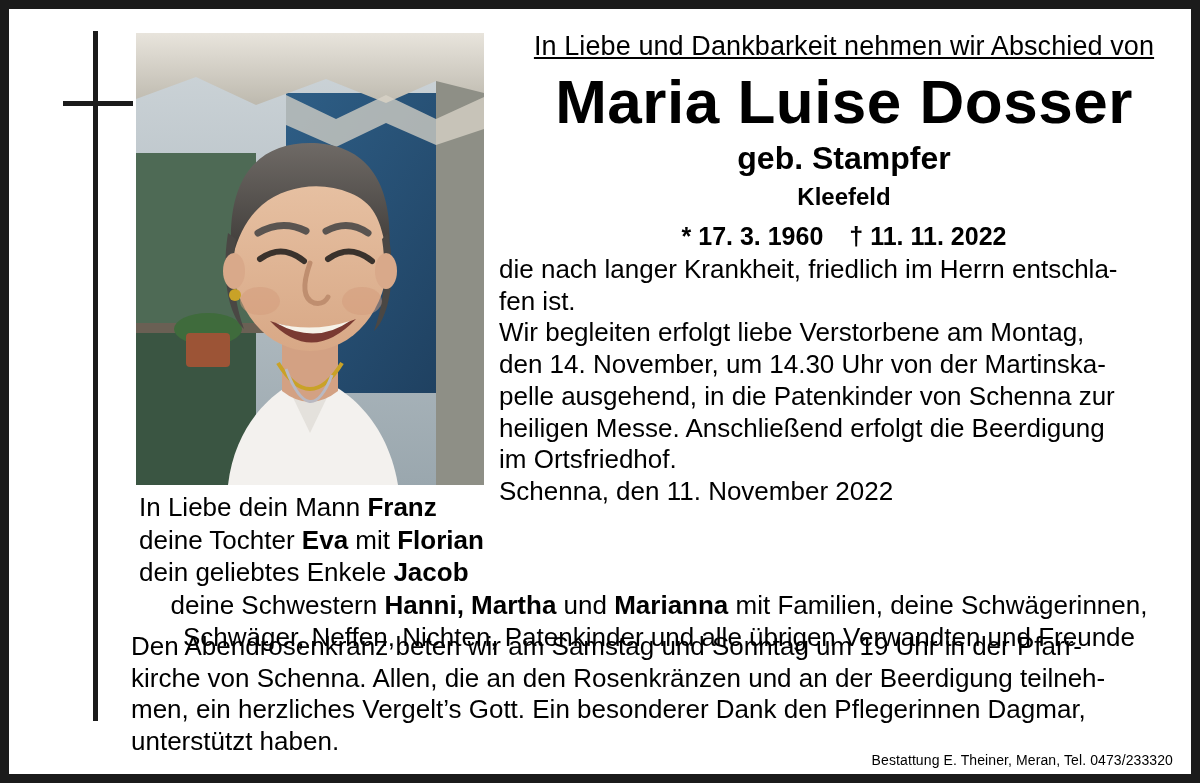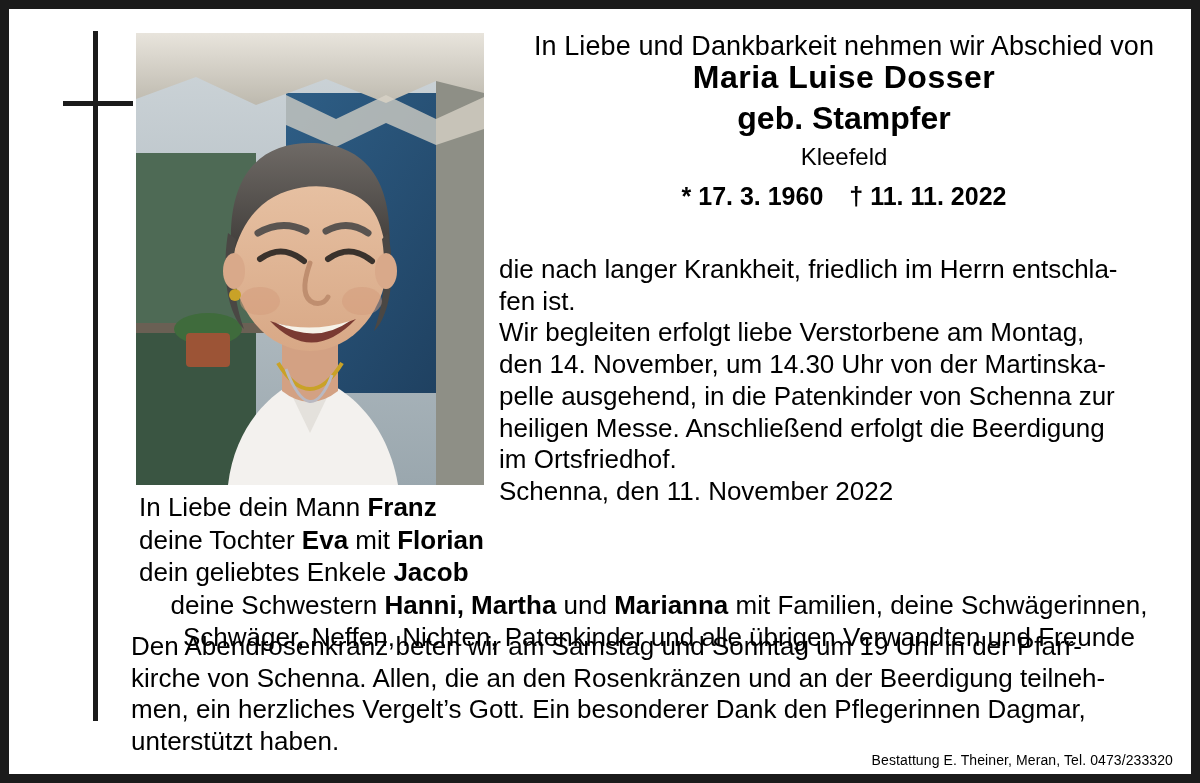--- a/index.html
+++ b/index.html
@@ -70,38 +70,40 @@
     position: absolute;
     left: 490px;
     top: 22px;
     width: 690px;
     text-align: center;
   }
   .lead {
     font-size: 27px;
     letter-spacing: 0.1px;
     line-height: 1.12;
+    text-decoration: underline;
   }
   .name {
-    font-size: 32px;
+    font-size: 62px;
     font-weight: bold;
     letter-spacing: 0.5px;
+    margin-top: 8px;
     line-height: 1.06;
     white-space: nowrap;
     text-align: center;
   }
   .maiden {
     font-size: 32px;
     font-weight: bold;
     margin-top: 6px;
     line-height: 1.1;
   }
   .place {
     font-size: 24px;
-    font-weight: normal;
+    font-weight: bold;
     margin-top: 8px;
     line-height: 1.1;
   }
   .dates {
     font-size: 25px;
     font-weight: bold;
     margin-top: 12px;
     line-height: 1.1;
   }
   .dates .sep { display: inline-block; width: 26px; }

